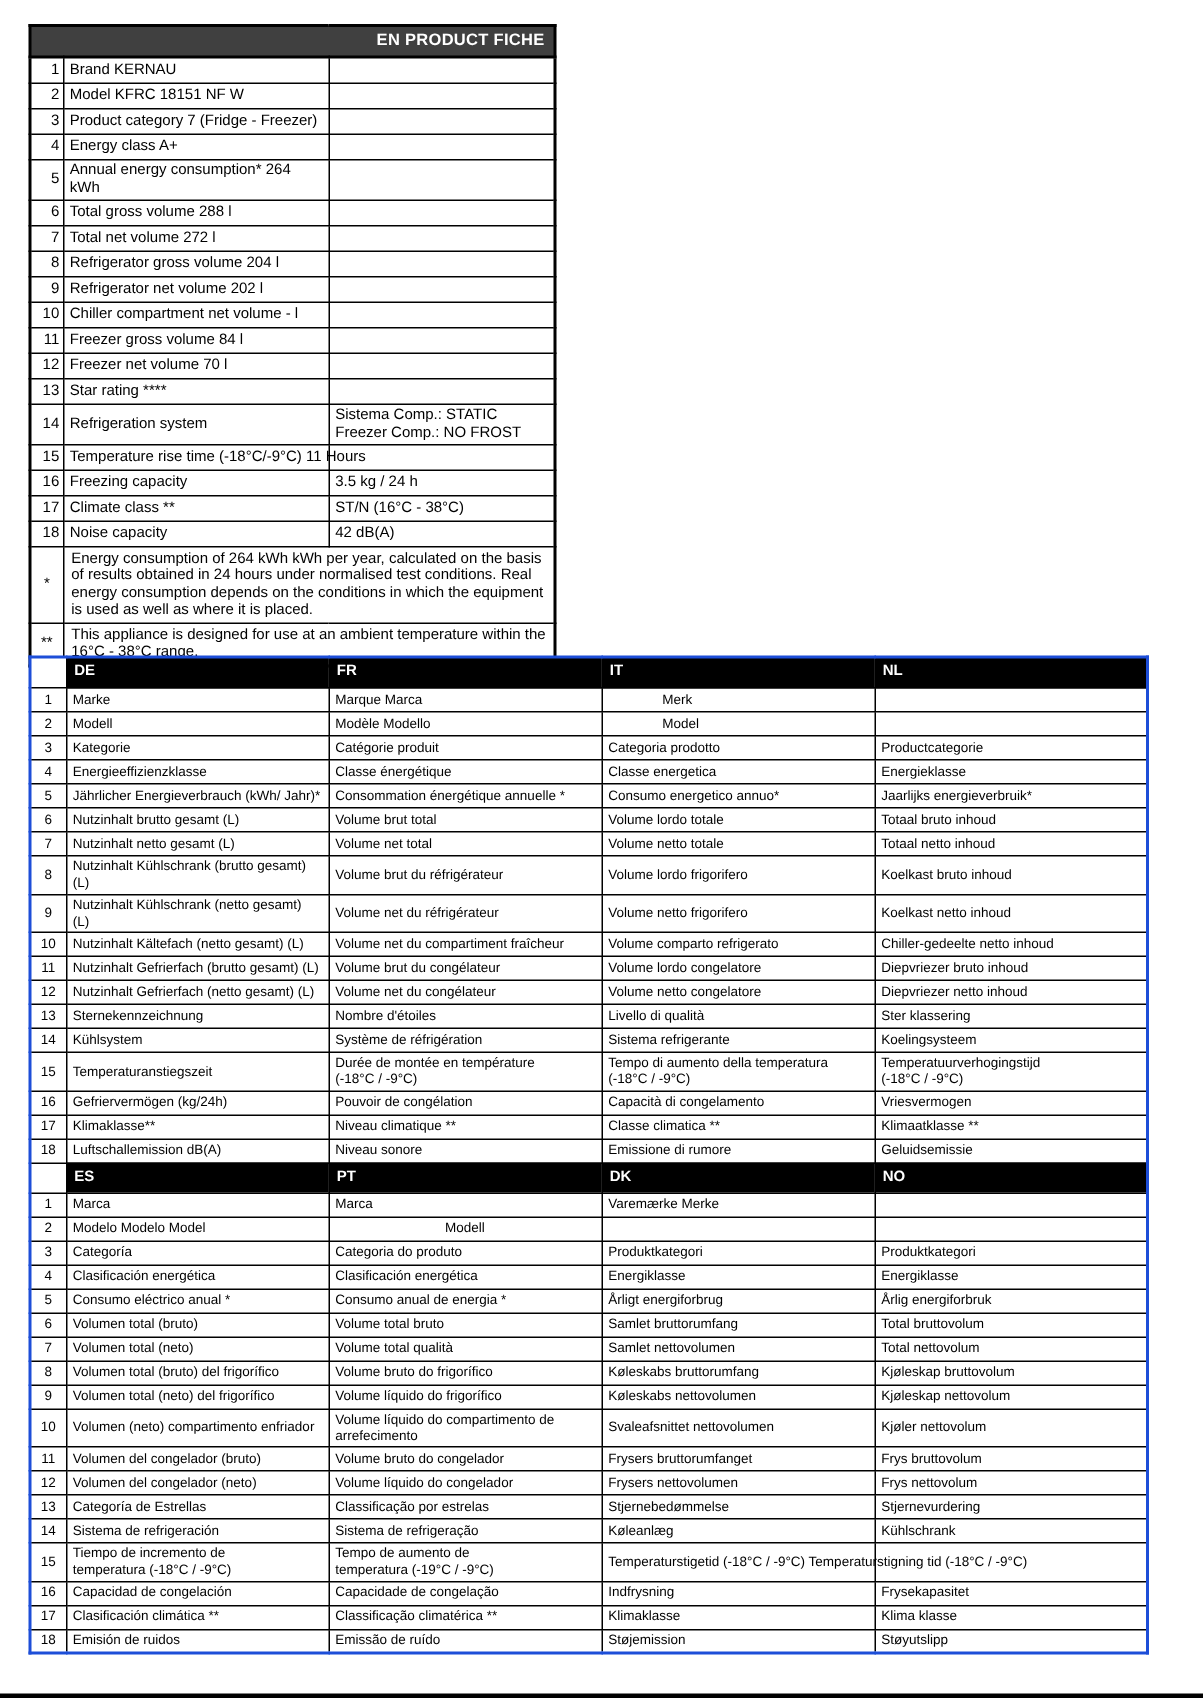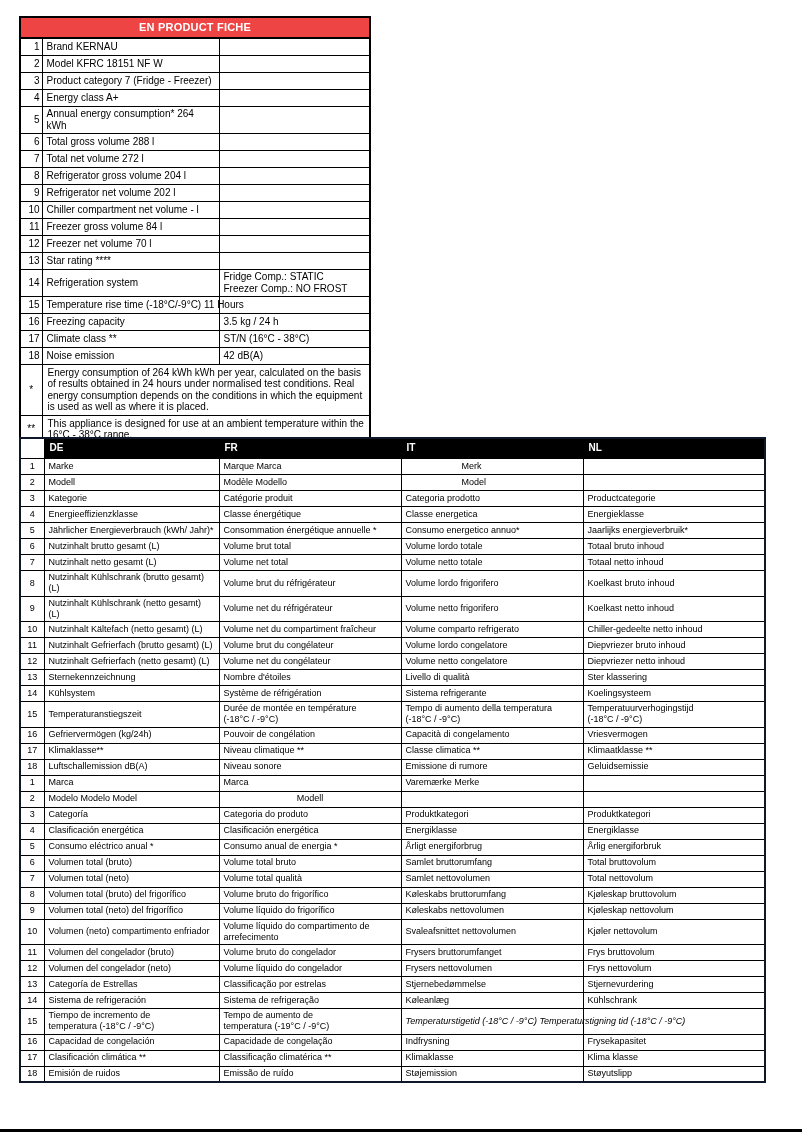--- a/index.html
+++ b/index.html
@@ -13,50 +13,50 @@
 
   table { border-collapse: collapse; table-layout: fixed; }
   td, th { border: 1px solid #000; padding: 1px 4px; vertical-align: middle; overflow: visible; }
 
   
   #en-table {
     position: absolute; left: 19px; top: 16px; width: 350px;
     font-size: 10px; line-height: 1.2; border: 2px solid #000;
   }
   #en-table .black-h {
-    background: #ef4444; color: #fff; font-weight: bold;
-    font-size: 11px; text-align: center; padding: 3px 6px;
+    background: #404040; color: #fff; font-weight: bold;
+    font-size: 11px; text-align: right; padding: 3px 6px;
     border: 2px solid #000; letter-spacing: 0.2px;
   }
   #en-table tr.en-row { height: 17px; }
   #en-table td.num { text-align: right; padding-right: 2px; }
   #en-table td.value { white-space: pre-line; }
   #en-table td.label { white-space: pre-line; }
   #en-table td.ovf { white-space: nowrap; }
   #en-table tr.fn-row td { vertical-align: middle; }
   #en-table td.marker { text-align: center; }
   #en-table td.fn-text { white-space: normal; padding: 2px 5px; line-height: 1.15; }
 
   
   #lang-table {
     position: absolute; left: 19px; top: 437px; width: 746px;
-    font-size: 9px; line-height: 1.25; border: 2px solid #0f172a;
+    font-size: 9px; line-height: 1.25; border: 2px solid #1d4ed8;
   }
   #lang-table tr.lang-row { height: 16px; }
   #lang-table th.lang-h {
     background: #000; color: #fff; font-weight: bold;
     font-size: 10px; text-align: left; padding: 3px 5px;
     border: 1px solid #000; height: 13px;
   }
   #lang-table th.num-h { background: #fff; }
   #lang-table td.num { text-align: center; padding: 1px 1px; }
   #lang-table td.cell { white-space: pre-line; }
-  #lang-table td.indent { padding-left: 60px; }
+  #lang-table td.indent { padding-left: 40px; }
   #lang-table td.center { text-align: center; }
-  #lang-table td.ovf { white-space: nowrap; font-style: italic; }
+  #lang-table td.ovf { white-space: nowrap; }
 
   .bottom-rule {
     position: absolute; left: 0; top: 1129px;
     width: 802px; height: 3px; background: #000;
   }
 </style>
 </head>
 <body>
 
 <div class="page">
@@ -134,41 +134,41 @@
           <td class="value"></td>
         </tr>
         <tr class="en-row">
           <td class="num">13</td>
           <td class="label">Star rating ****</td>
           <td class="value"></td>
         </tr>
         <tr class="en-row">
           <td class="num">14</td>
           <td class="label">Refrigeration system</td>
-          <td class="value">Fridge Comp.: STATIC
+          <td class="value">Sistema Comp.: STATIC
 Freezer Comp.: NO FROST</td>
         </tr>
         <tr class="en-row">
           <td class="num">15</td>
           <td class="label ovf">Temperature rise time (-18°C/-9°C) 11 Hours</td>
           <td class="value"></td>
         </tr>
         <tr class="en-row">
           <td class="num">16</td>
           <td class="label">Freezing capacity</td>
           <td class="value">3.5 kg / 24 h</td>
         </tr>
         <tr class="en-row">
           <td class="num">17</td>
           <td class="label">Climate class **</td>
           <td class="value">ST/N (16°C - 38°C)</td>
         </tr>
         <tr class="en-row">
           <td class="num">18</td>
-          <td class="label">Noise emission</td>
+          <td class="label">Noise capacity</td>
           <td class="value">42 dB(A)</td>
         </tr>
         <tr class="fn-row">
           <td class="marker">*</td>
           <td class="fn-text" colspan="2">Energy consumption of 264 kWh kWh per year, calculated on the basis of results obtained in 24 hours under normalised test conditions. Real energy consumption depends on the conditions in which the equipment is used as well as where it is placed.</td>
         </tr>
         <tr class="fn-row">
           <td class="marker">**</td>
           <td class="fn-text" colspan="2">This appliance is designed for use at an ambient temperature within the 16°C - 38°C range.</td>
         </tr>
@@ -313,20 +313,27 @@
           <td class="cell">Classe climatica **</td>
           <td class="cell">Klimaatklasse **</td>
         </tr>
         <tr class="lang-row">
           <td class="num">18</td>
           <td class="cell">Luftschallemission dB(A)</td>
           <td class="cell">Niveau sonore</td>
           <td class="cell">Emissione di rumore</td>
           <td class="cell">Geluidsemissie</td>
         </tr>
+        <tr class="lang-head-row">
+          <th class="num-h"></th>
+          <th class="lang-h">ES</th>
+          <th class="lang-h">PT</th>
+          <th class="lang-h">DK</th>
+          <th class="lang-h">NO</th>
+        </tr>
         <tr class="lang-row">
           <td class="num">1</td>
           <td class="cell">Marca</td>
           <td class="cell">Marca</td>
           <td class="cell">Varemærke Merke</td>
           <td class="cell"></td>
         </tr>
         <tr class="lang-row">
           <td class="num">2</td>
           <td class="cell">Modelo Modelo Model</td>

